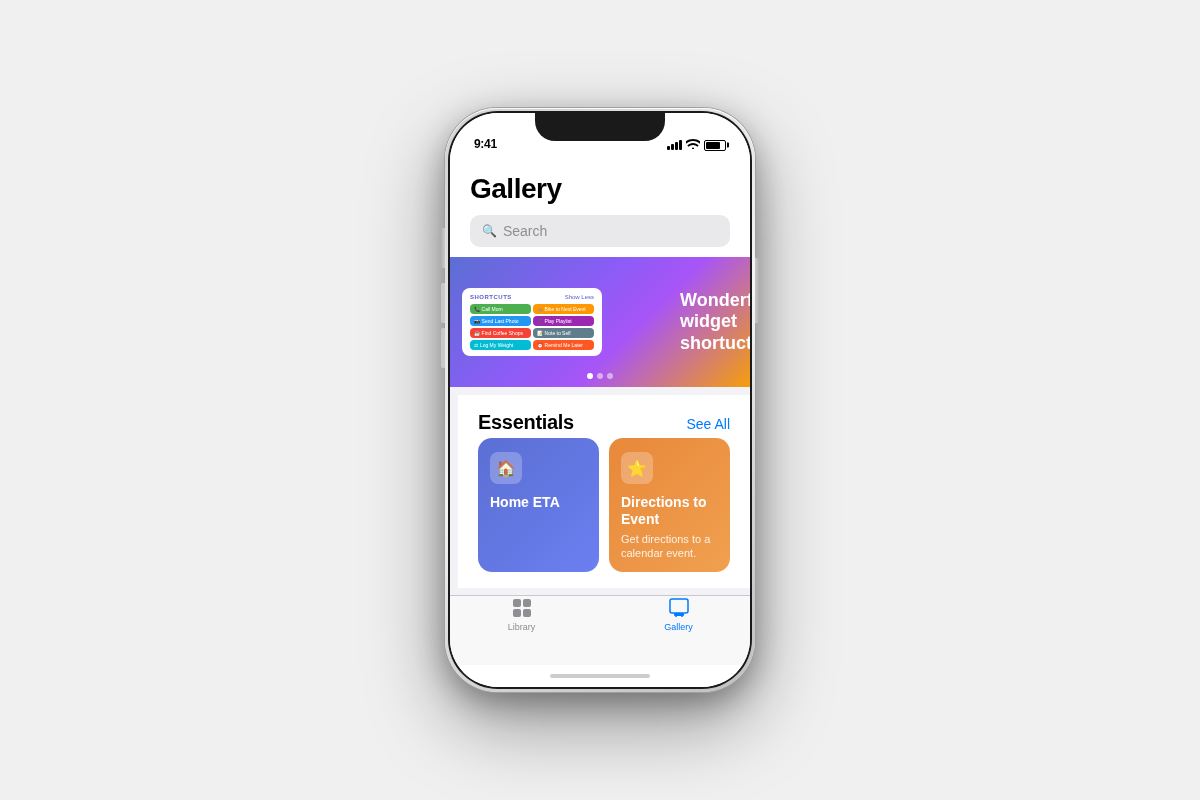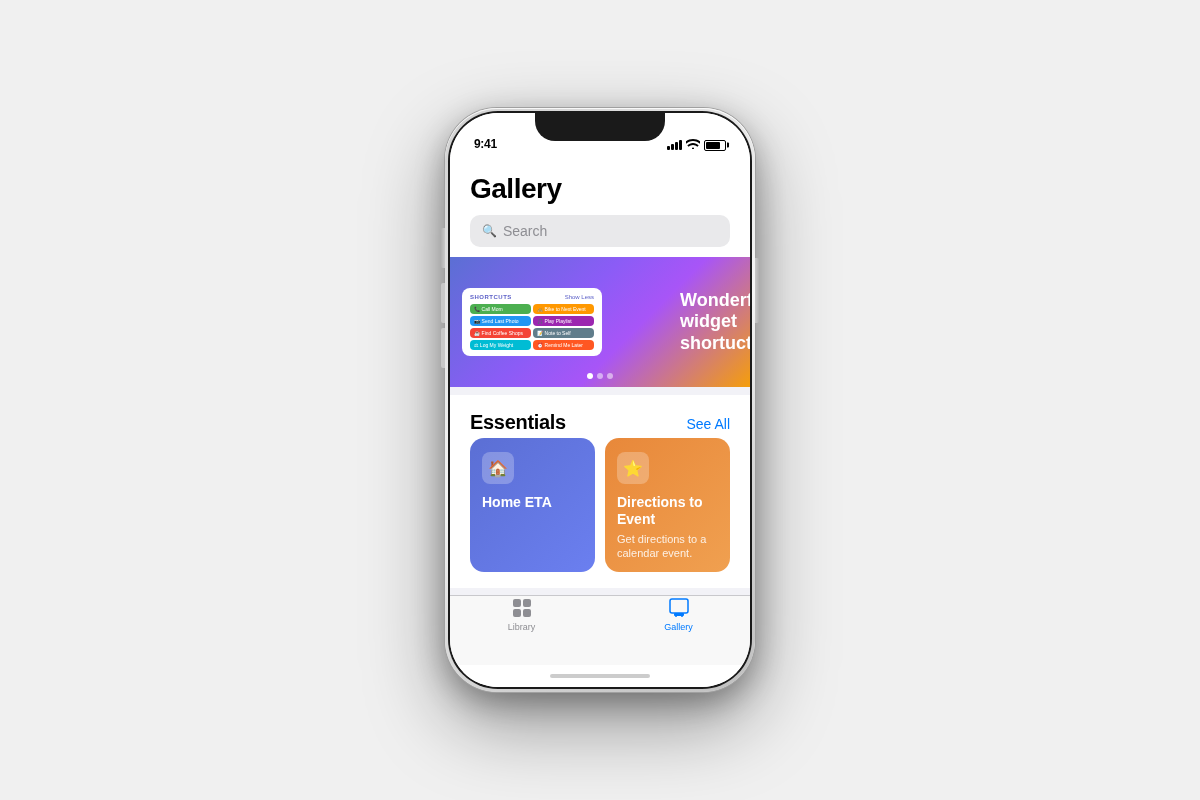--- a/index.html
+++ b/index.html
@@ -279,20 +279,21 @@
       font-weight: 700;
       color: white;
       line-height: 1.2;
       margin-left: 32px;
     }
 
     
     .section {
       background: white;
       margin-top: 8px;
+      margin-left: 8px;
     }
 
     .section-header {
       padding: 16px 20px 4px;
       display: flex;
       justify-content: space-between;
       align-items: baseline;
     }
 
     .section-title {

